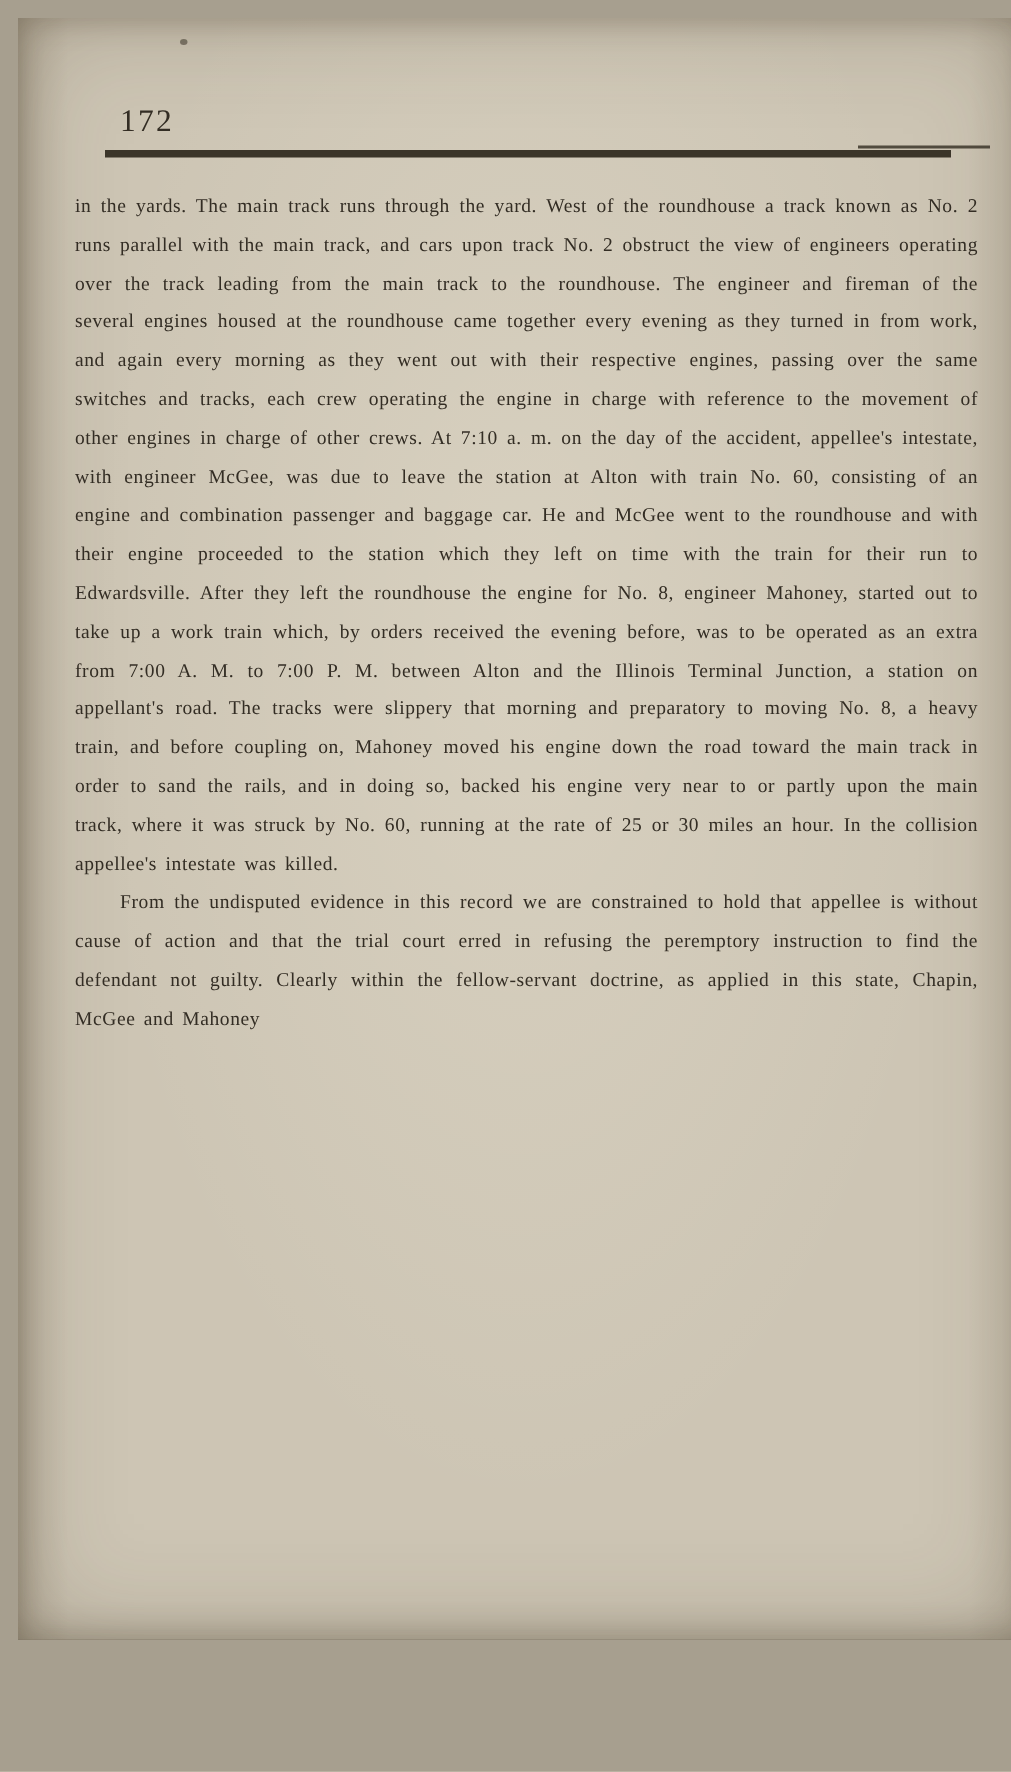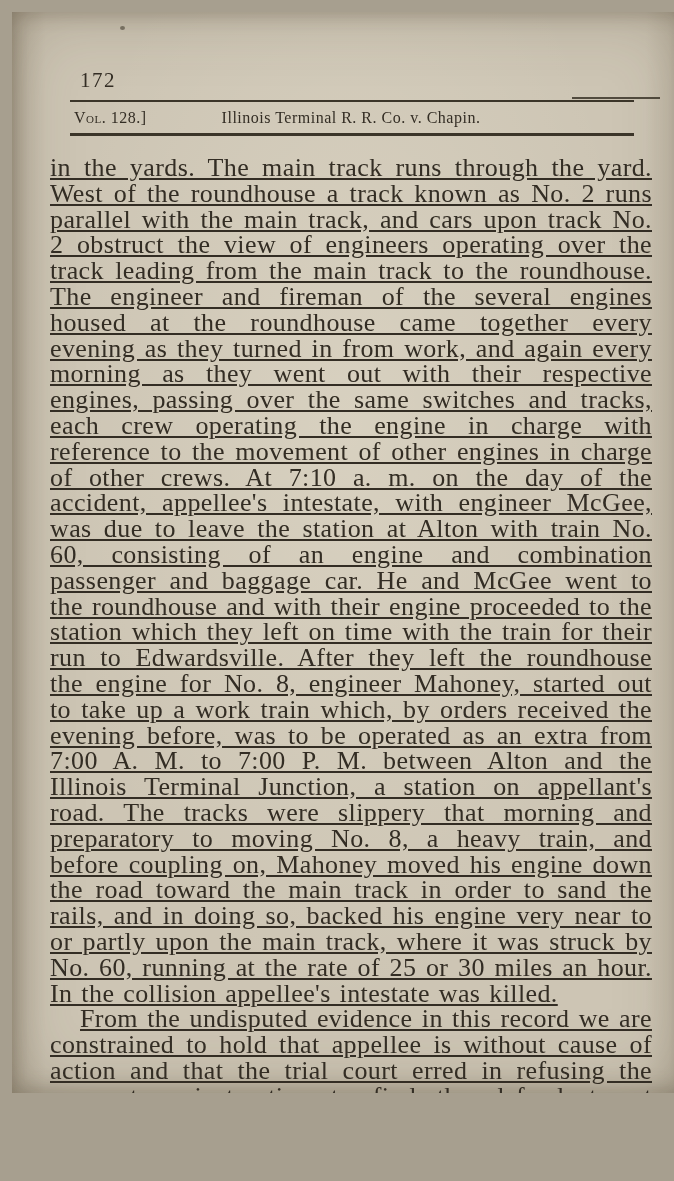--- a/index.html
+++ b/index.html
@@ -77,26 +77,25 @@
     letter-spacing: 0.5px;
   }
   .case {
     display: block;
     text-align: center;
     letter-spacing: 0.5px;
   }
 
   .body-text {
     margin-top: 19px;
-    font-size: 26px;
+    font-size: 13px;
     line-height: 25.8px;
     text-align: justify;
     letter-spacing: 0.4px;
     word-spacing: 2px;
-    text-decoration: underline;
   }
   .body-text p {
     margin: 0;
   }
   .indented {
     text-indent: 30px;
   }
 
   .streak {
     position: absolute;
@@ -141,24 +140,20 @@
 
 <div class="page">
 
   <div class="header-row">
     <span class="page-number">172</span>
   </div>
 
   <div class="rule rule-top"></div>
   <div class="rule-artifact"></div>
 
-  <div class="vol-row">
-    <span class="vol">Vol. 128.]</span>
-    <span class="case">Illinois Terminal R. R. Co. v. Chapin.</span>
-  </div>
 
   <div class="rule rule-bottom"></div>
 
   <div class="body-text">
     <p>in the yards. The main track runs through the yard. West of the roundhouse a track known as No. 2 runs parallel with the main track, and cars upon track No. 2 obstruct the view of engineers operating over the track leading from the main track to the roundhouse. The engineer and fireman of the several engines housed at the roundhouse came together every evening as they turned in from work, and again every morning as they went out with their respective engines, passing over the same switches and tracks, each crew operating the engine in charge with reference to the movement of other engines in charge of other crews. At 7:10 a. m. on the day of the accident, appellee's intestate, with engineer McGee, was due to leave the station at Alton with train No. 60, consisting of an engine and combination passenger and baggage car. He and McGee went to the roundhouse and with their engine proceeded to the station which they left on time with the train for their run to Edwardsville. After they left the roundhouse the engine for No. 8, engineer Mahoney, started out to take up a work train which, by orders received the evening before, was to be operated as an extra from 7:00 A. M. to 7:00 P. M. between Alton and the Illinois Terminal Junction, a station on appellant's road. The tracks were slippery that morning and preparatory to moving No. 8, a heavy train, and before coupling on, Mahoney moved his engine down the road toward the main track in order to sand the rails, and in doing so, backed his engine very near to or partly upon the main track, where it was struck by No. 60, running at the rate of 25 or 30 miles an hour. In the collision appellee's intestate was killed.</p>
     <p class="indented">From the undisputed evidence in this record we are constrained to hold that appellee is without cause of action and that the trial court erred in refusing the peremptory instruction to find the defendant not guilty. Clearly within the fellow-servant doctrine, as applied in this state, Chapin, McGee and Mahoney</p>
   </div>
 
   <div class="streak"></div>
   <div class="speck-a"></div>

